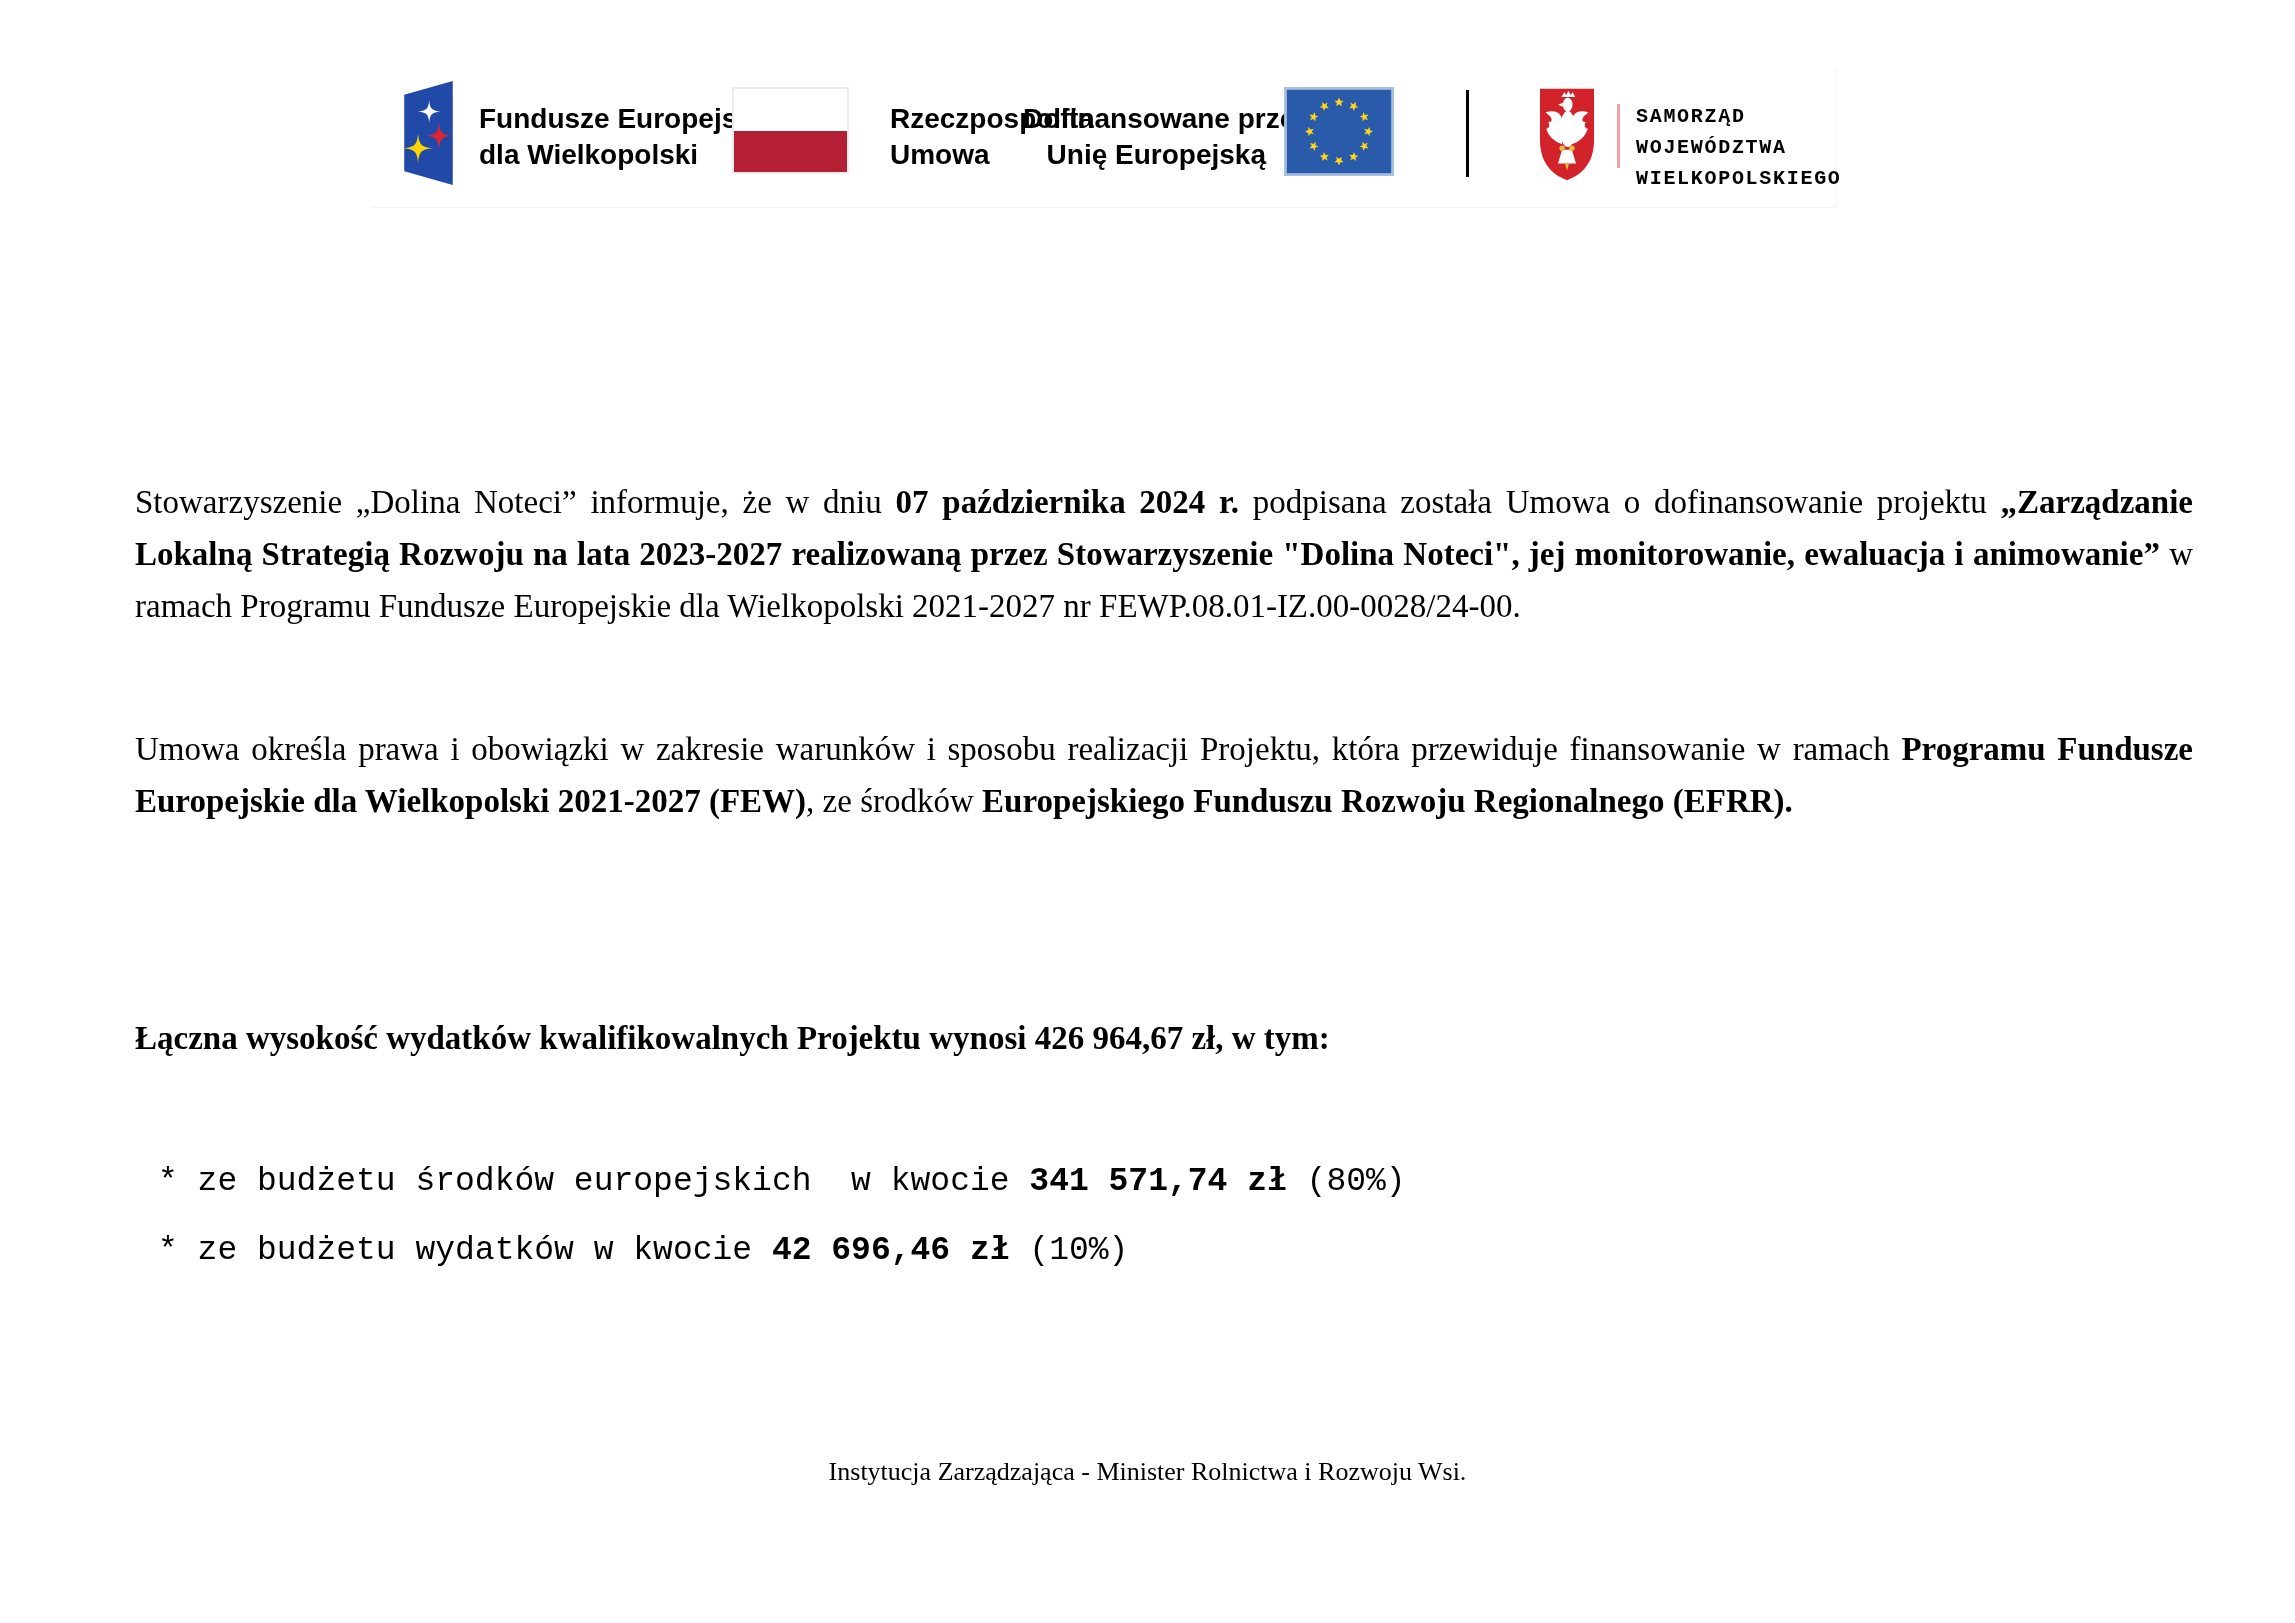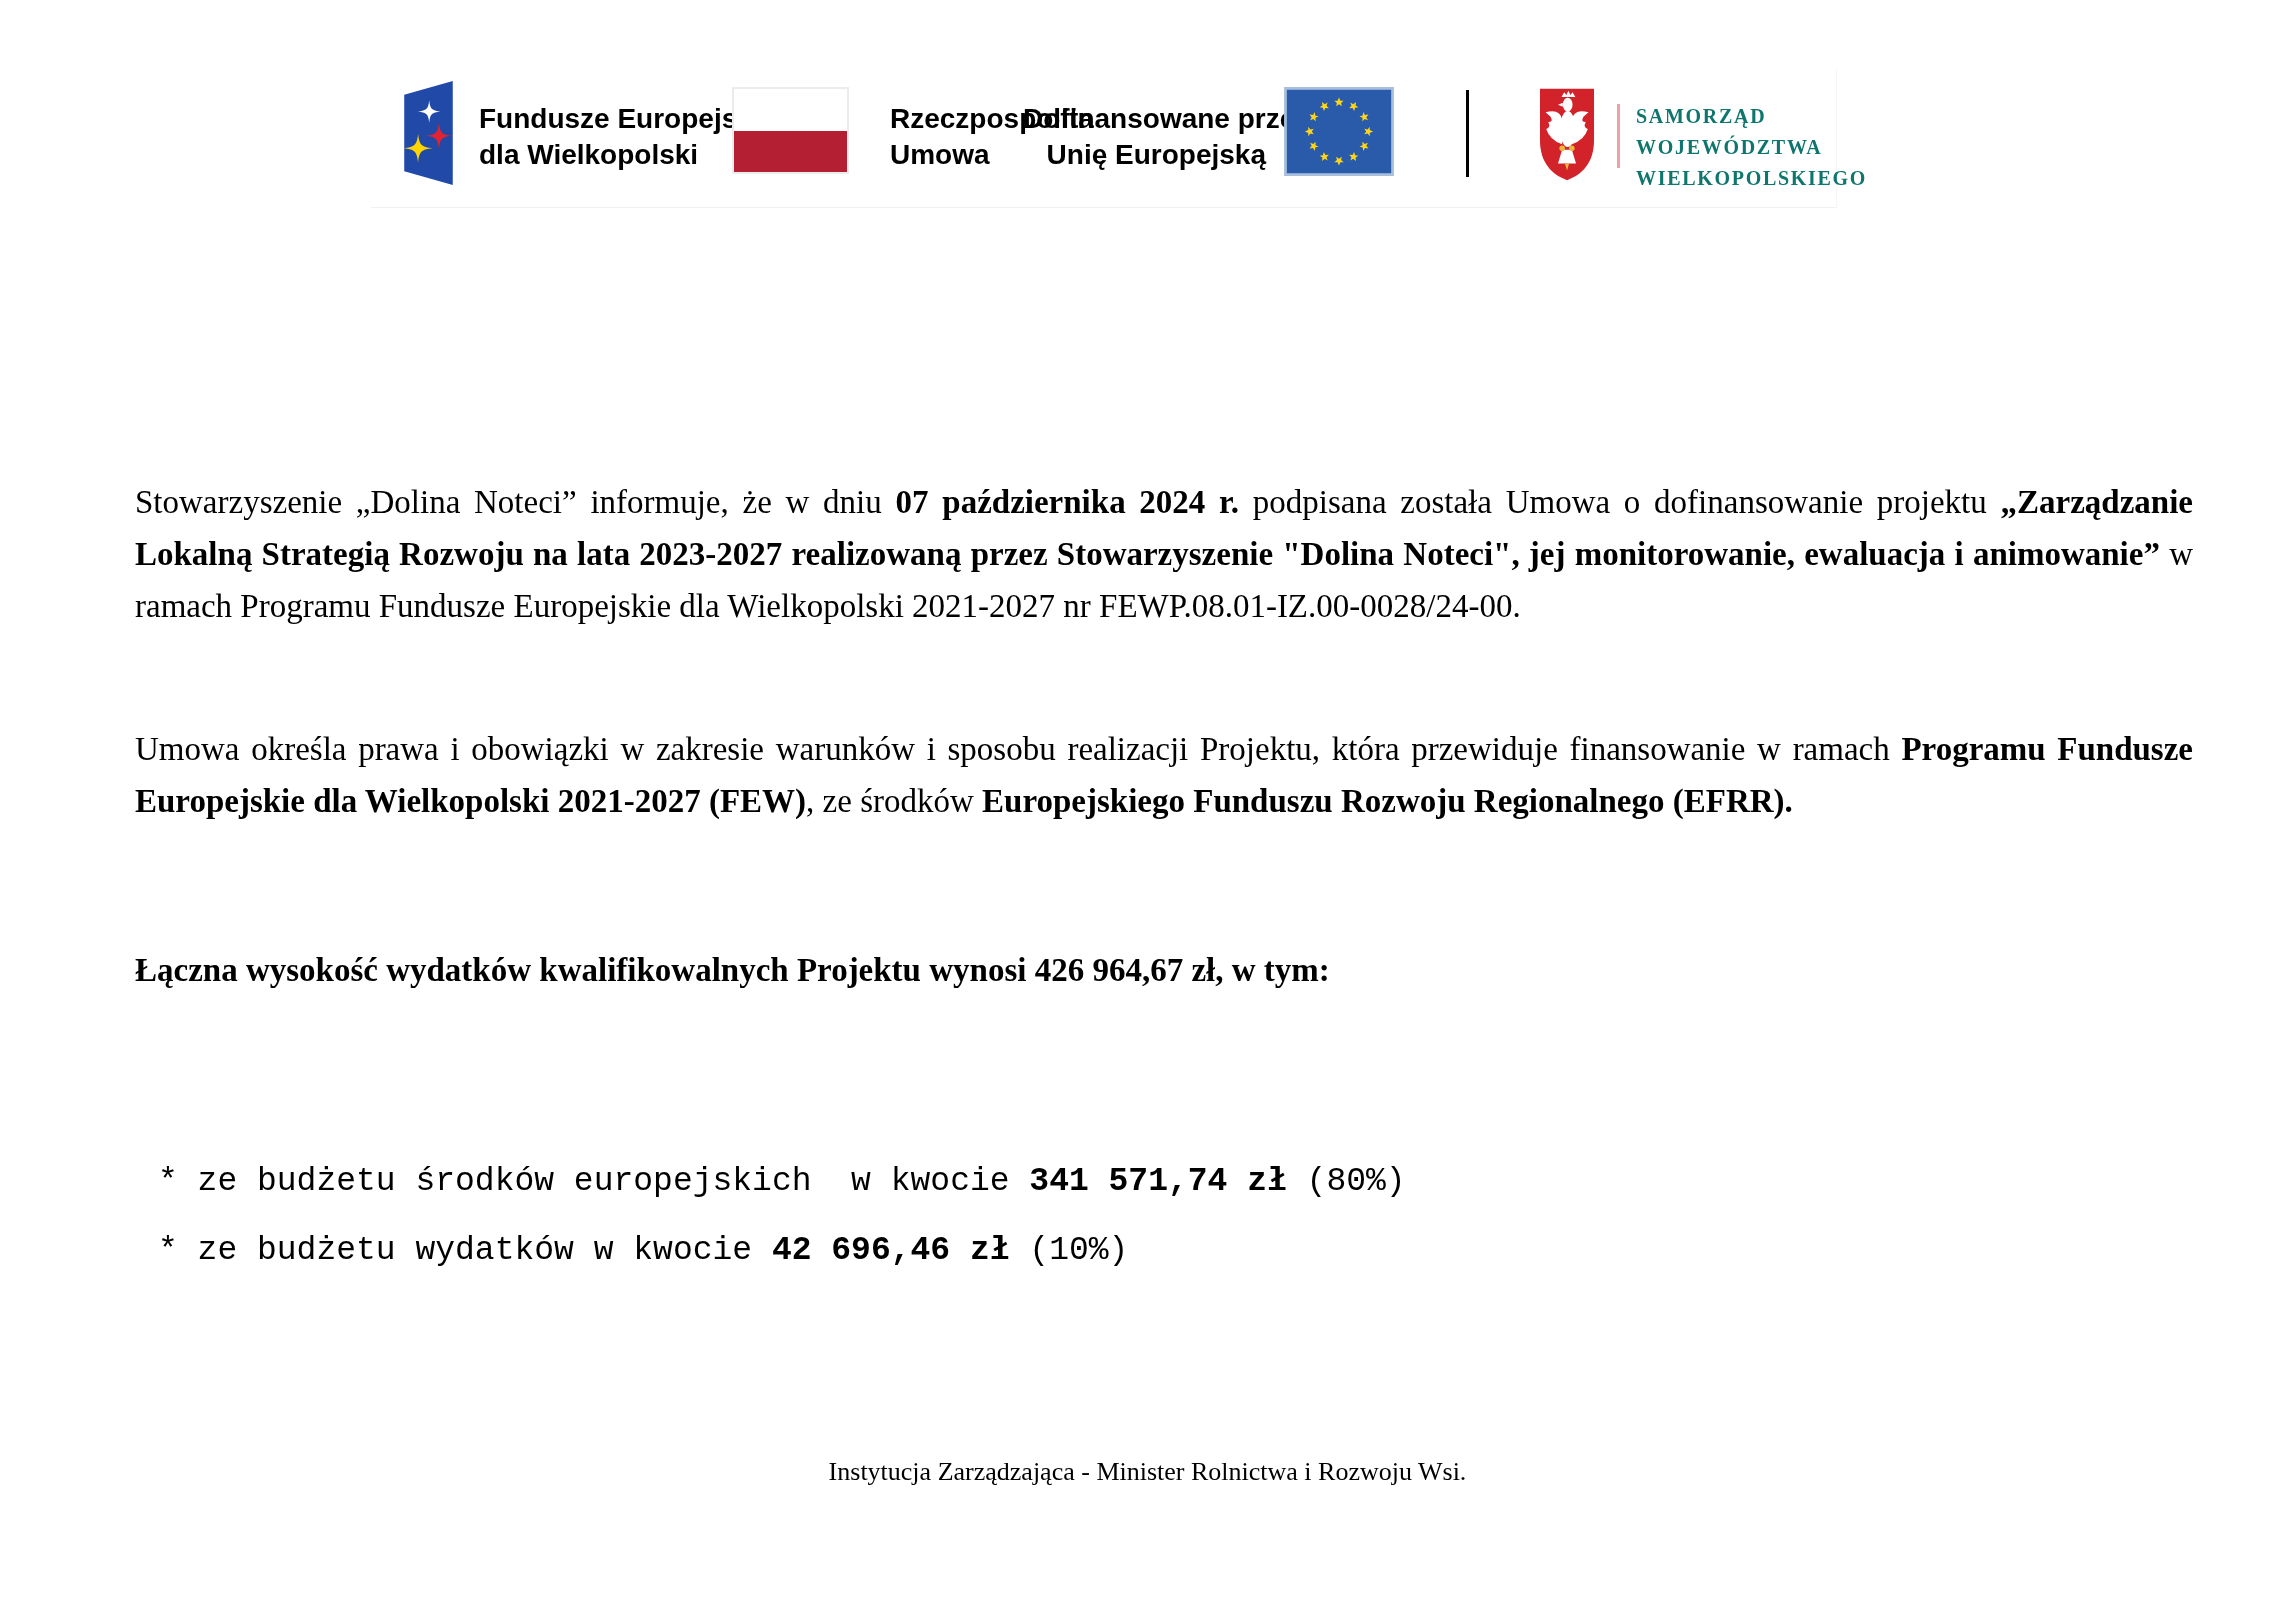--- a/index.html
+++ b/index.html
@@ -18,39 +18,39 @@
     border-bottom:1.4px solid #f2f2f2;border-right:1.4px solid #f6f6f6;
   }
   .strip-item{position:absolute;}
   .logo-label{
     font-family:"Liberation Sans","DejaVu Sans",sans-serif;
     font-weight:bold;font-size:28px;line-height:36px;color:#000;
     white-space:nowrap;
   }
   .logo-label.right{text-align:right;}
   .wlkp-label{
-    font-family:Liberation Serif, serif;
-    font-weight:bold;font-size:20px;line-height:31px;color:#0f766e;
+    font-family:Liberation Mono, monospace;
+    font-weight:bold;font-size:20px;line-height:31px;color:#000000;
     letter-spacing:1.7px;white-space:nowrap;
   }
   #pl-flag{width:117px;height:87px;border:2.1px solid #ececec;box-sizing:border-box;}
   #pl-flag .half{width:100%;height:50%;}
   #header-divider{width:2.8px;height:87px;background:#000;}
   #pink-divider{width:2.8px;height:64px;background:#f2a0a4;}
 
   
   .para{
     position:absolute;left:135px;right:102px;
     font-size:33px;line-height:52px;
     text-align:justify;
   }
   .para b{font-weight:bold;}
   #para-1{top:432px;margin-top:44px;}
   #para-2{top:723px;}
-  #heading-total{top:944px;text-align:left;}
+  #heading-total{top:1012px;text-align:left;}
   #bullet-dofinansowanie{top:1034px;padding-left:42px;text-indent:-39px;box-sizing:border-box;}
   .subitem{
     position:absolute;right:102px;
     font-size:33px;line-height:52px;text-align:left;white-space:pre-wrap;font-family:Liberation Mono, monospace;
   }
   #sub-europejskie{top:1156px;left:158px;}
   #sub-panstwo{top:1225px;left:158px;}
   #sub-wklad{top:1292px;left:146px;}
   #footer-line{
     position:absolute;left:0;right:0;top:1456px;

